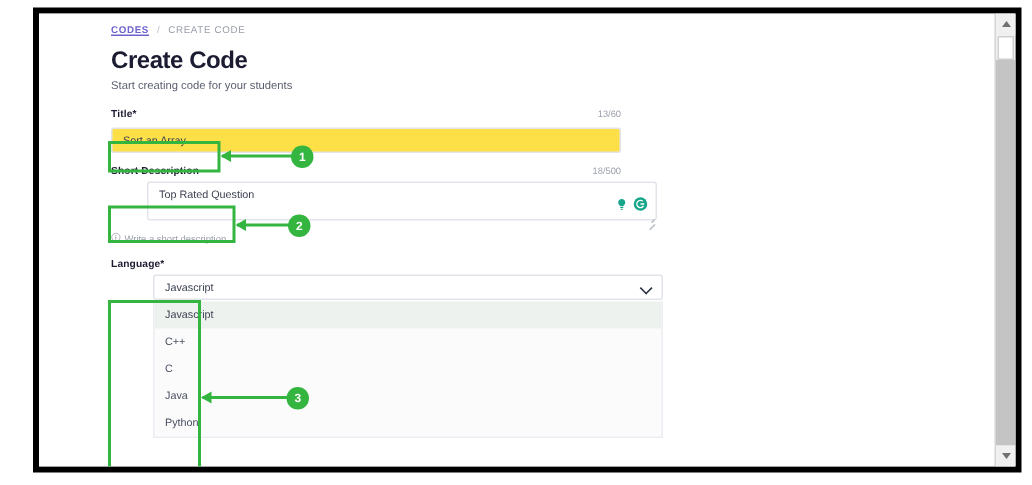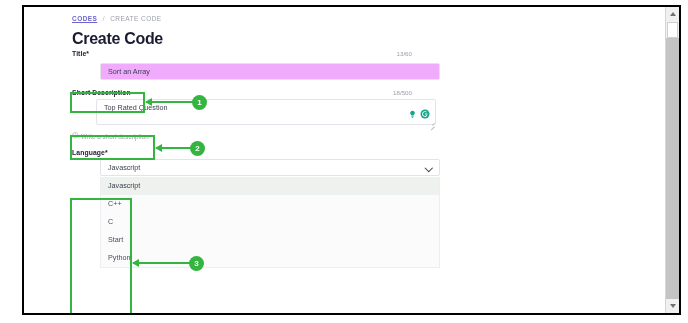--- a/index.html
+++ b/index.html
@@ -16,21 +16,21 @@
   }
 
   
   .window-frame {
     position: absolute;
     left: 22px;
     top: 5px;
     width: 659px;
     height: 310px;
     background: #ffffff;
-    border: 2px solid #000000;
+    border: 4px solid #000000;
     box-sizing: border-box;
     overflow: hidden;
   }
 
   
   .scrollbar {
     position: absolute;
     right: 0;
     top: 0;
     width: 14px;
@@ -148,27 +148,26 @@
     font-size: 6.2px;
     color: #9a9eaa;
   }
 
   .text-input {
     width: 100%;
     height: 17px;
     box-sizing: border-box;
     border: 1px solid #e2e4ea;
     border-radius: 2px;
-    background: #f0abfc;
+    background: #fde047;
     font-family: "Liberation Sans", sans-serif;
     font-size: 7.2px;
     color: #3a3f50;
     padding: 0 7px;
     outline: none;
-    margin-left: 28px;
   }
 
   .textarea-wrap {
     position: relative;
     width: 100%;
     padding-left: 24px;
   }
   .text-area {
     width: 100%;
     height: 26px;
@@ -325,20 +324,21 @@
   <div class="page">
     <div class="content">
 
       <div class="breadcrumb">
         <span class="crumb-link">CODES</span>
         <span class="crumb-sep">/</span>
         <span class="crumb-current">CREATE CODE</span>
       </div>
 
       <h1 class="page-title">Create Code</h1>
+      <p class="page-subtitle">Start creating code for your students</p>
 
       <div class="field-block">
         <div class="field-head">
           <span class="field-label">Title*</span>
           <span class="field-counter">13/60</span>
         </div>
         <input class="text-input" type="text" value="Sort an Array" style="">
       </div>
 
       <div class="field-block">
@@ -387,21 +387,21 @@
         </div>
         <div class="select-wrap">
           <div class="select-box">
             <span class="select-value">Javascript</span>
             <span class="chev"></span>
           </div>
           <div class="dropdown">
             <div class="dd-option selected">Javascript</div>
             <div class="dd-option">C++</div>
             <div class="dd-option">C</div>
-            <div class="dd-option">Start</div>
+            <div class="dd-option">Java</div>
             <div class="dd-option">Python</div>
           </div>
         </div>
       </div>
 
     </div>
   </div>
 
   <div class="scrollbar">
     <div class="sb-arrow up">

